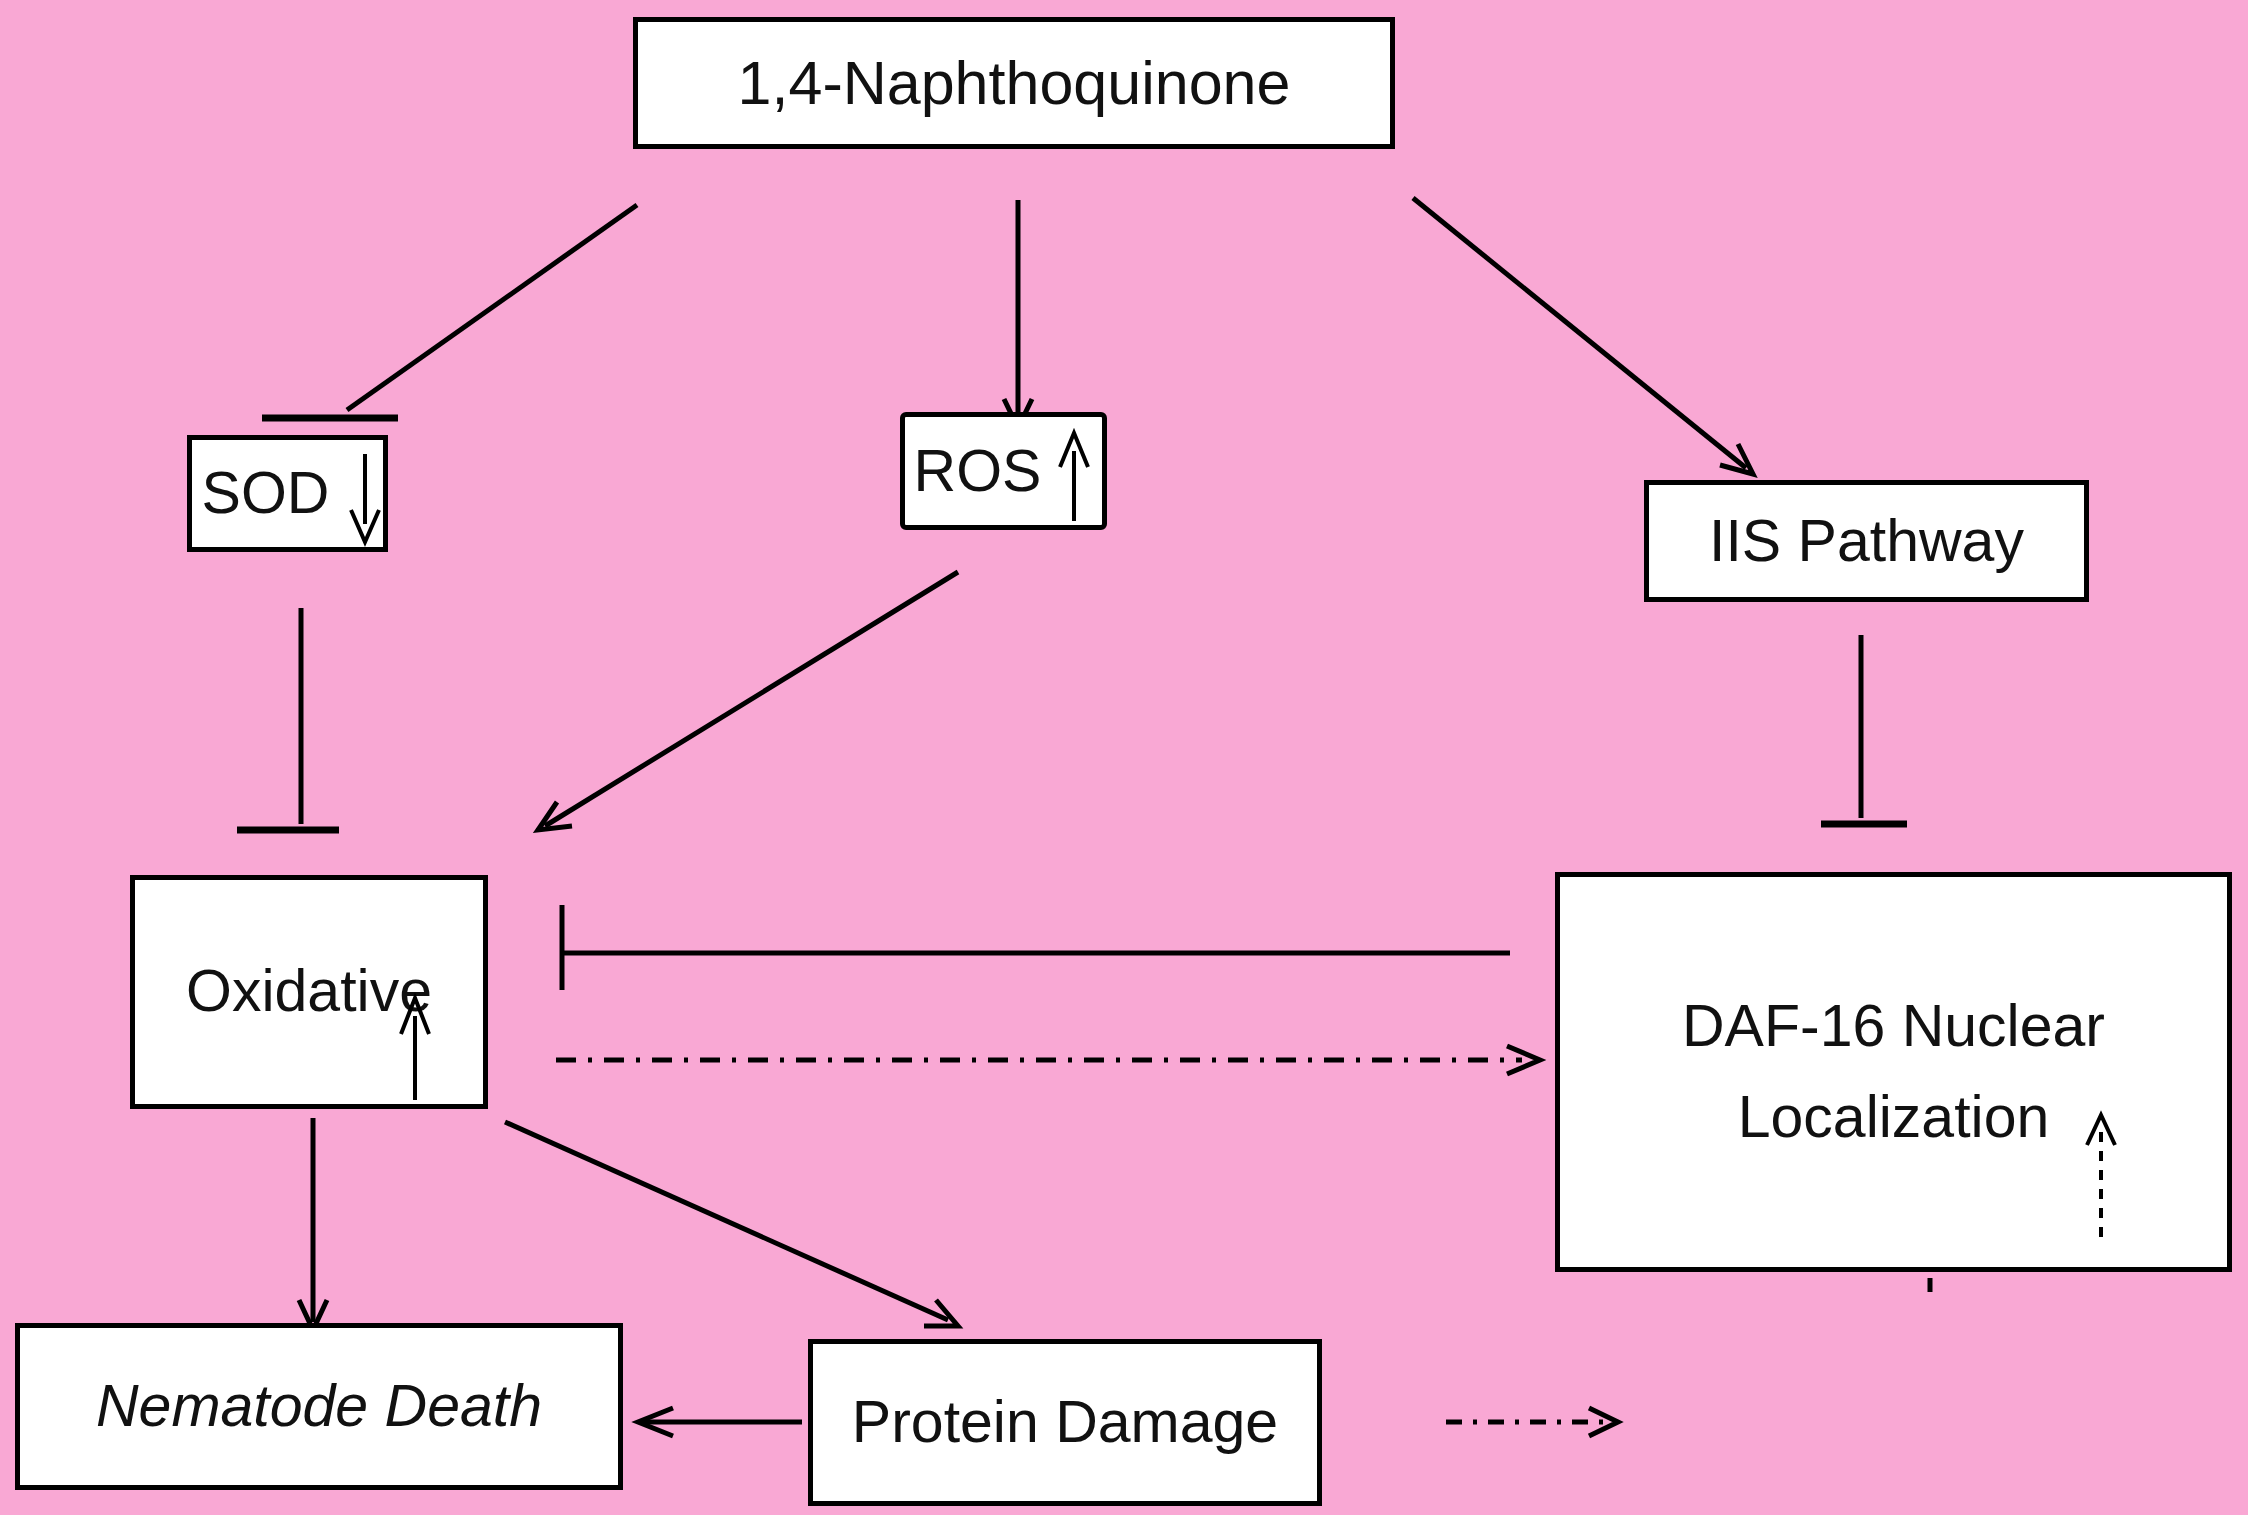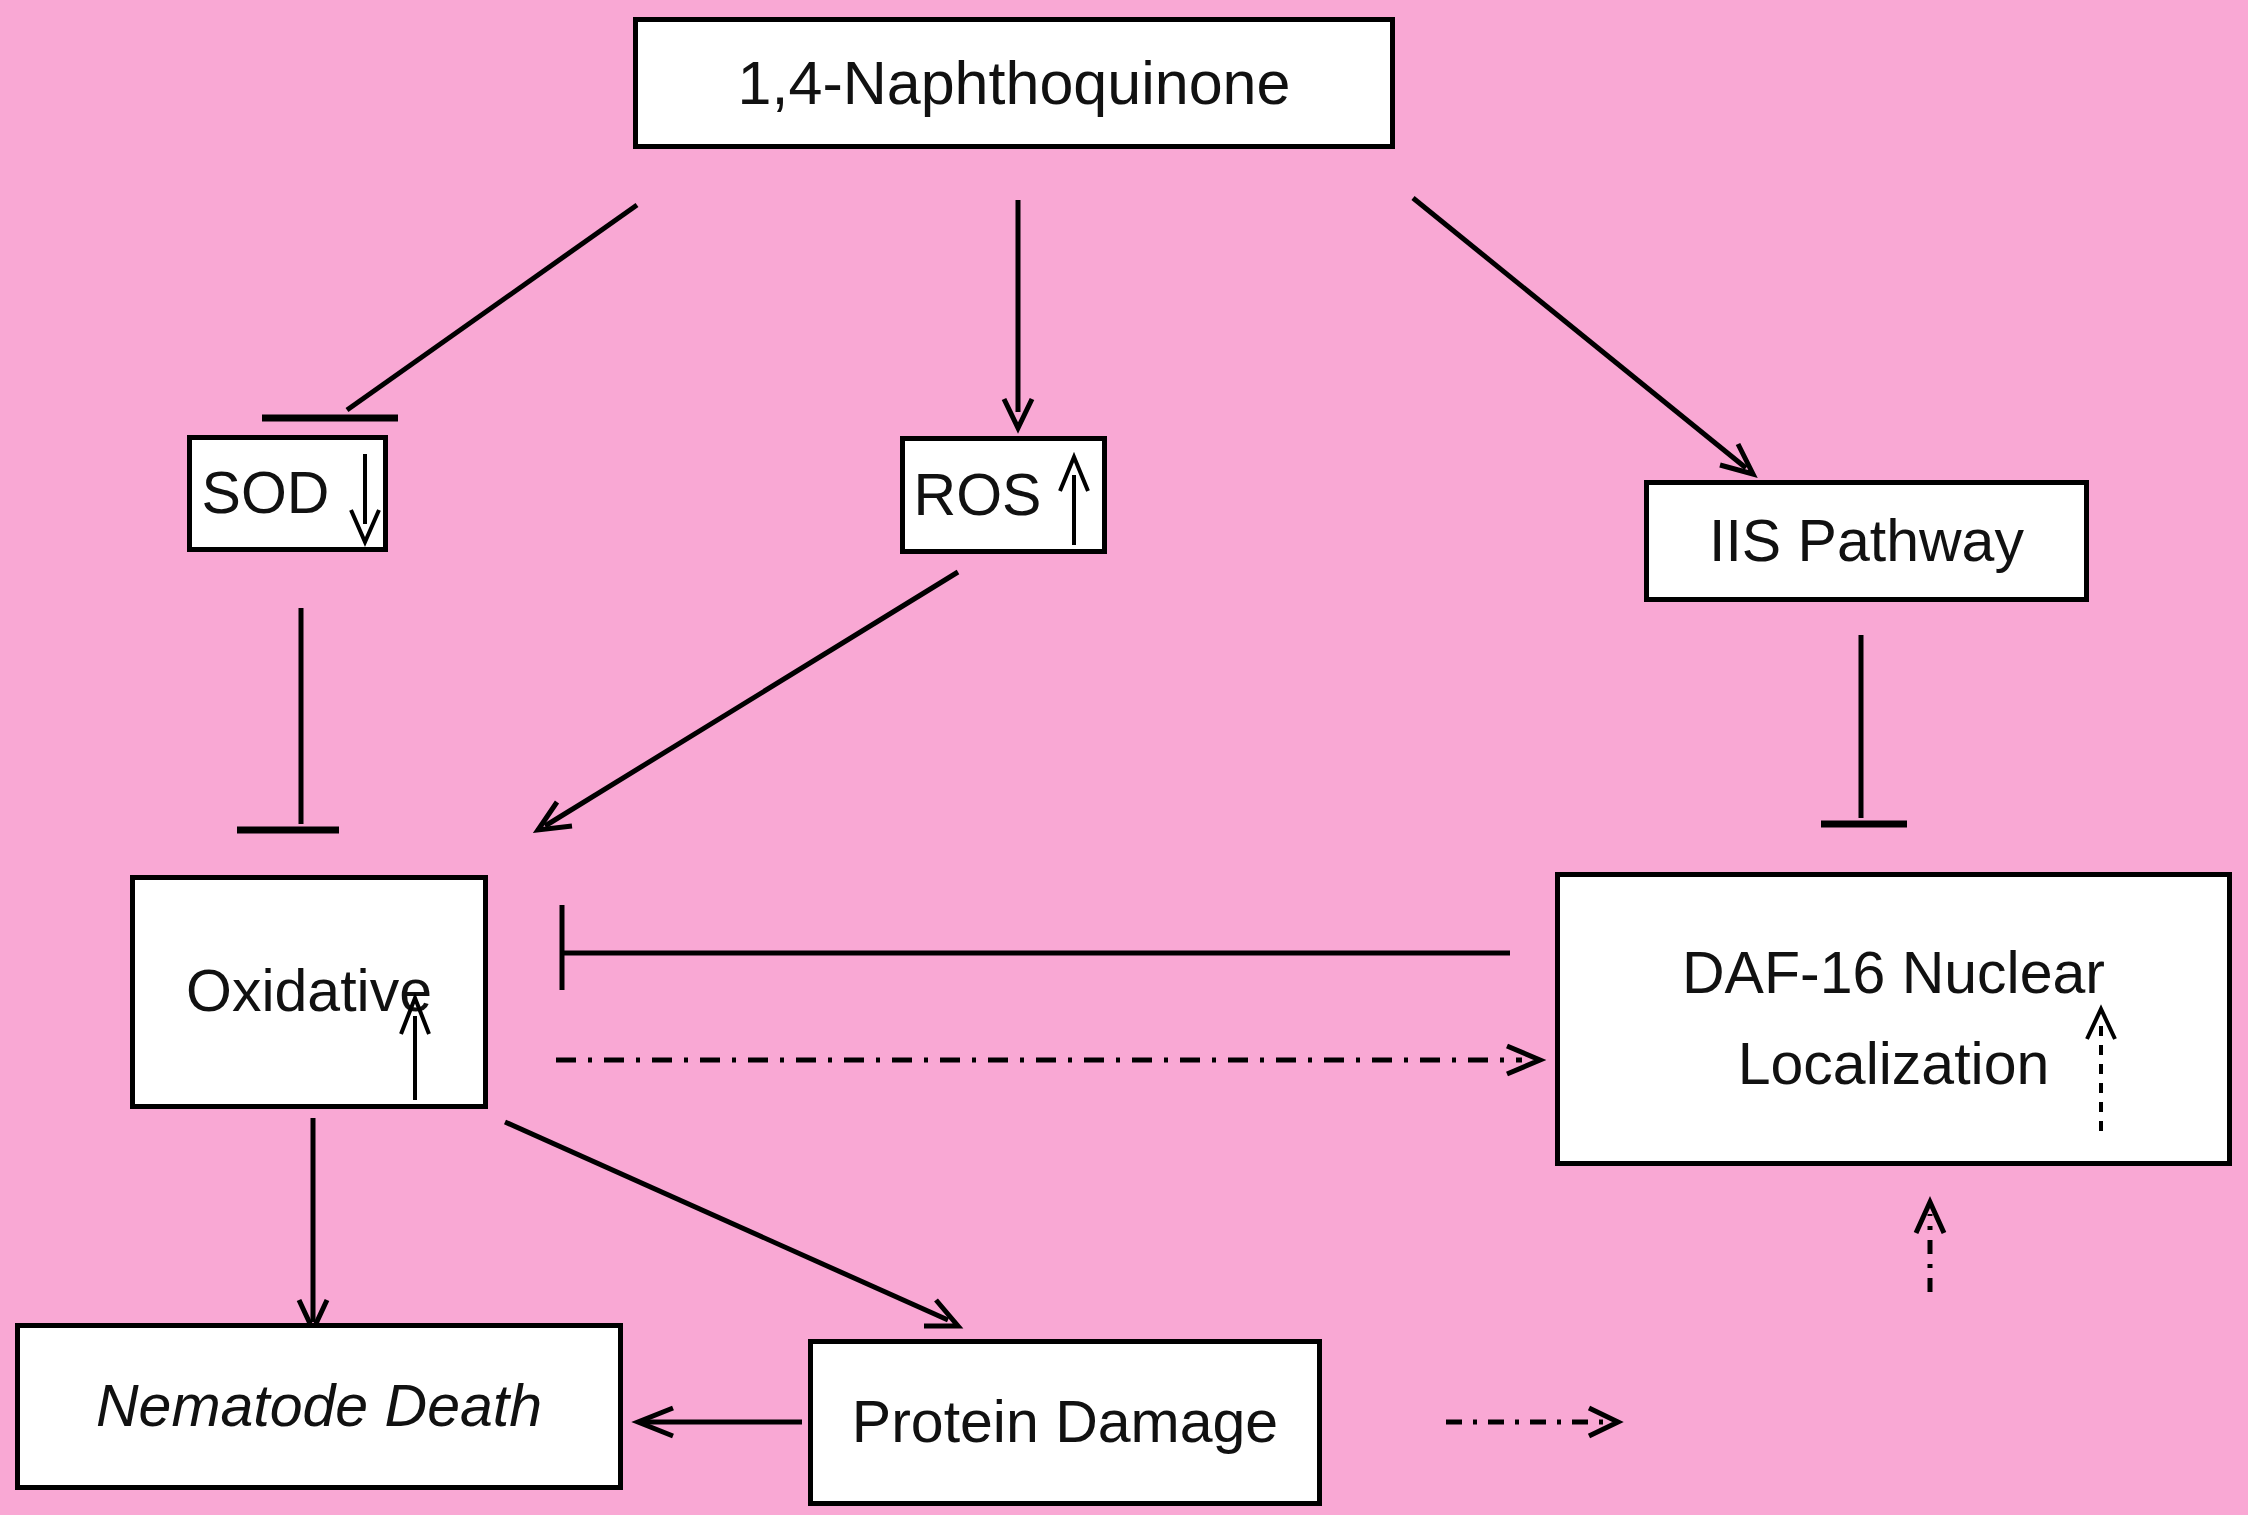--- a/index.html
+++ b/index.html
@@ -75,21 +75,21 @@
   </div>
 
   <div class="node" style="left:187px;top:435px;width:201px;height:117px;">
     <span class="sod-label">SOD</span>
     <svg class="ind ind-abs" style="right:-4px;top:10px;" width="44" height="98" viewBox="0 0 44 98" fill="none" stroke="#000" stroke-width="4">
       <path d="M22 4 V74"></path>
         <path d="M8 60 L22 92 L36 60"></path>
     </svg>
   </div>
 
-  <div class="node" style="left:900px;top:436px;width:207px;height:118px;">
+  <div class="node" style="left:900px;top:412px;width:207px;height:118px;border-radius:6px;">
     <span class="ros-label">ROS</span>
     <svg class="ind ind-abs" style="right:6px;top:10px;" width="44" height="98" viewBox="0 0 44 98" fill="none" stroke="#000" stroke-width="4">
       <path d="M22 94 V24"></path>
         <path d="M8 40 L22 6 L36 40"></path>
     </svg>
   </div>
 
   <div class="node" style="left:1644px;top:480px;width:445px;height:122px;">
     <span>IIS Pathway</span>
   </div>
@@ -97,21 +97,21 @@
   <div class="node twoline" style="left:130px;top:875px;width:358px;height:234px;">
     <span class="lines">
       <span>Oxidative</span>
     </span>
     <svg class="ind ind-abs" style="right:46px;bottom:2px;" width="44" height="110" viewBox="0 0 44 110" fill="none" stroke="#000" stroke-width="4">
       <path d="M22 108 V24"></path>
         <path d="M8 42 L22 6 L36 42"></path>
     </svg>
   </div>
 
-  <div class="node twoline" style="left:1555px;top:872px;width:677px;height:294px;">
+  <div class="node twoline" style="left:1555px;top:872px;width:677px;height:400px;">
     <span class="lines">
       <span>DAF-16 Nuclear</span>
       <span>Localization</span>
     </span>
     <svg class="ind ind-abs" style="right:102px;bottom:26px;" width="48" height="142" viewBox="0 0 48 142" fill="none" stroke="#000" stroke-width="4">
       <path d="M24 138 V28" stroke-dasharray="10 9"></path>
         <path d="M10 46 L24 16 L38 46"></path>
     </svg>
   </div>
 

